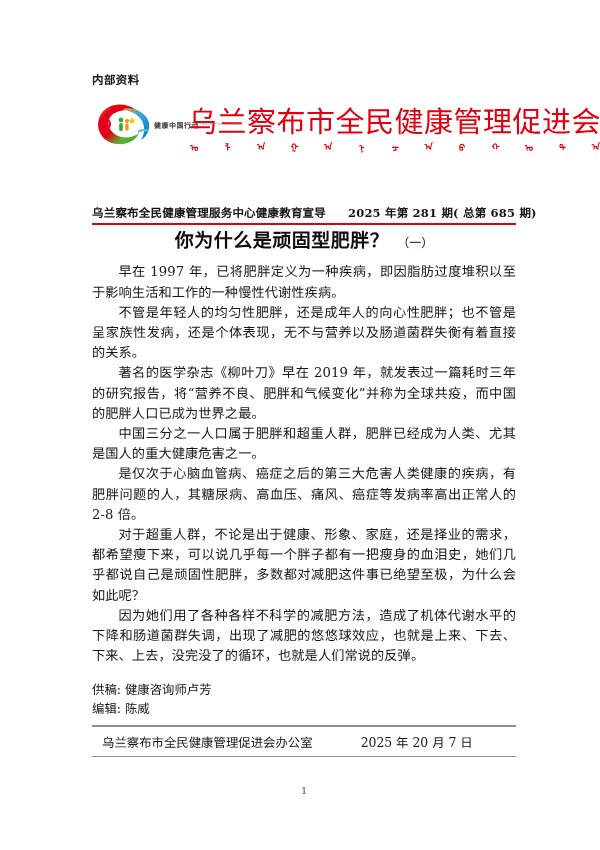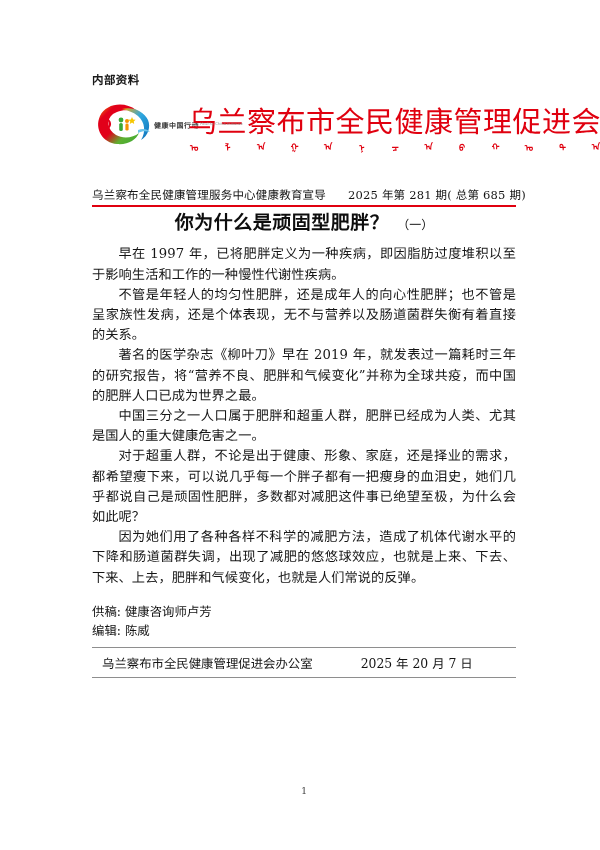--- a/index.html
+++ b/index.html
@@ -111,26 +111,26 @@
     font-weight: bold;
     writing-mode: vertical-lr;
     text-orientation: upright;
     letter-spacing: -1px;
     line-height: .8;
     white-space: nowrap;
   }
 
   
   .issue-line {
-    margin-top: 6px;
+    margin-top: 24px;
     display: flex;
     align-items: baseline;
     font-family: "DejaVu Serif", "Liberation Serif", serif;
     font-size: 11.5px;
-    font-weight: normal;
+    font-weight: bold;
     color: #141414;
     letter-spacing: .2px;
     white-space: nowrap;
     text-align: center;
   }
   .issue-left { flex: 0 0 auto; }
   .issue-right { margin-left: 22px; flex: 0 0 auto; }
 
   .red-rule {
     margin-top: 3px;
@@ -296,22 +296,23 @@
 
     <div class="article-title">
       <span>你为什么是顽固型肥胖？</span><span class="part">（一）</span>
     </div>
 
     <div class="body-text">
       <p>早在 1997 年，已将肥胖定义为一种疾病，即因脂肪过度堆积以至于影响生活和工作的一种慢性代谢性疾病。</p>
       <p>不管是年轻人的均匀性肥胖，还是成年人的向心性肥胖；也不管是呈家族性发病，还是个体表现，无不与营养以及肠道菌群失衡有着直接的关系。</p>
       <p>著名的医学杂志《柳叶刀》早在 2019 年，就发表过一篇耗时三年的研究报告，将“营养不良、肥胖和气候变化”并称为全球共疫，而中国的肥胖人口已成为世界之最。</p>
       <p>中国三分之一人口属于肥胖和超重人群，肥胖已经成为人类、尤其是国人的重大健康危害之一。</p>
+      <p>是仅次于心脑血管病、癌症之后的第三大危害人类健康的疾病，有肥胖问题的人，其糖尿病、高血压、痛风、癌症等发病率高出正常人的 2-8 倍。</p>
       <p>对于超重人群，不论是出于健康、形象、家庭，还是择业的需求，都希望瘦下来，可以说几乎每一个胖子都有一把瘦身的血泪史，她们几乎都说自己是顽固性肥胖，多数都对减肥这件事已绝望至极，为什么会如此呢？</p>
-      <p>因为她们用了各种各样不科学的减肥方法，造成了机体代谢水平的下降和肠道菌群失调，出现了减肥的悠悠球效应，也就是上来、下去、下来、上去，肥胖和气候变化，也就是人们常说的反弹。</p>
+      <p>因为她们用了各种各样不科学的减肥方法，造成了机体代谢水平的下降和肠道菌群失调，出现了减肥的悠悠球效应，也就是上来、下去、下来、上去，没完没了的循环，也就是人们常说的反弹。</p>
     </div>
 
     <div class="contact-block">
       <div class="contact-right">
         <div class="contact-row">
           <span>供稿:</span>
           <span>健康咨询师卢芳</span>
         </div>
         <div class="contact-row">
           <span>编辑:</span>

